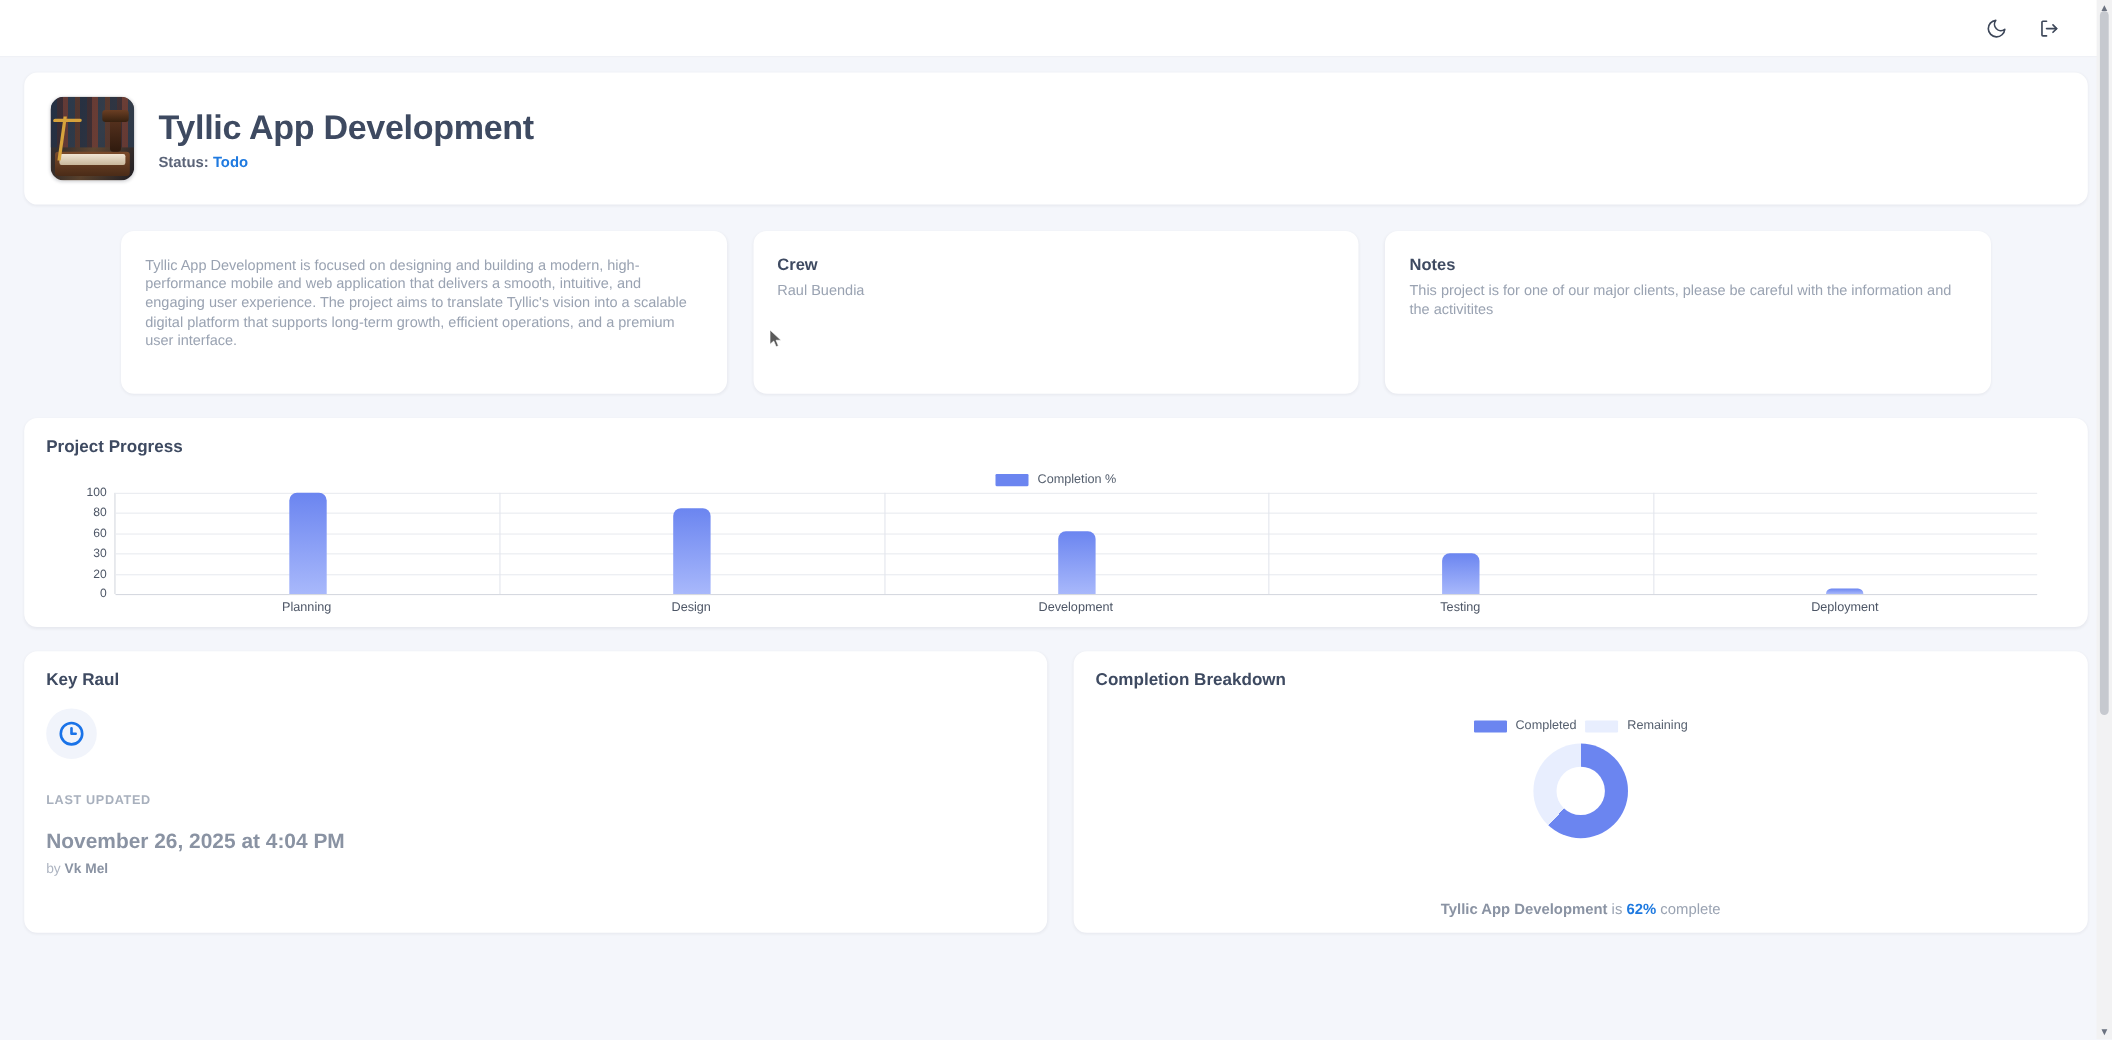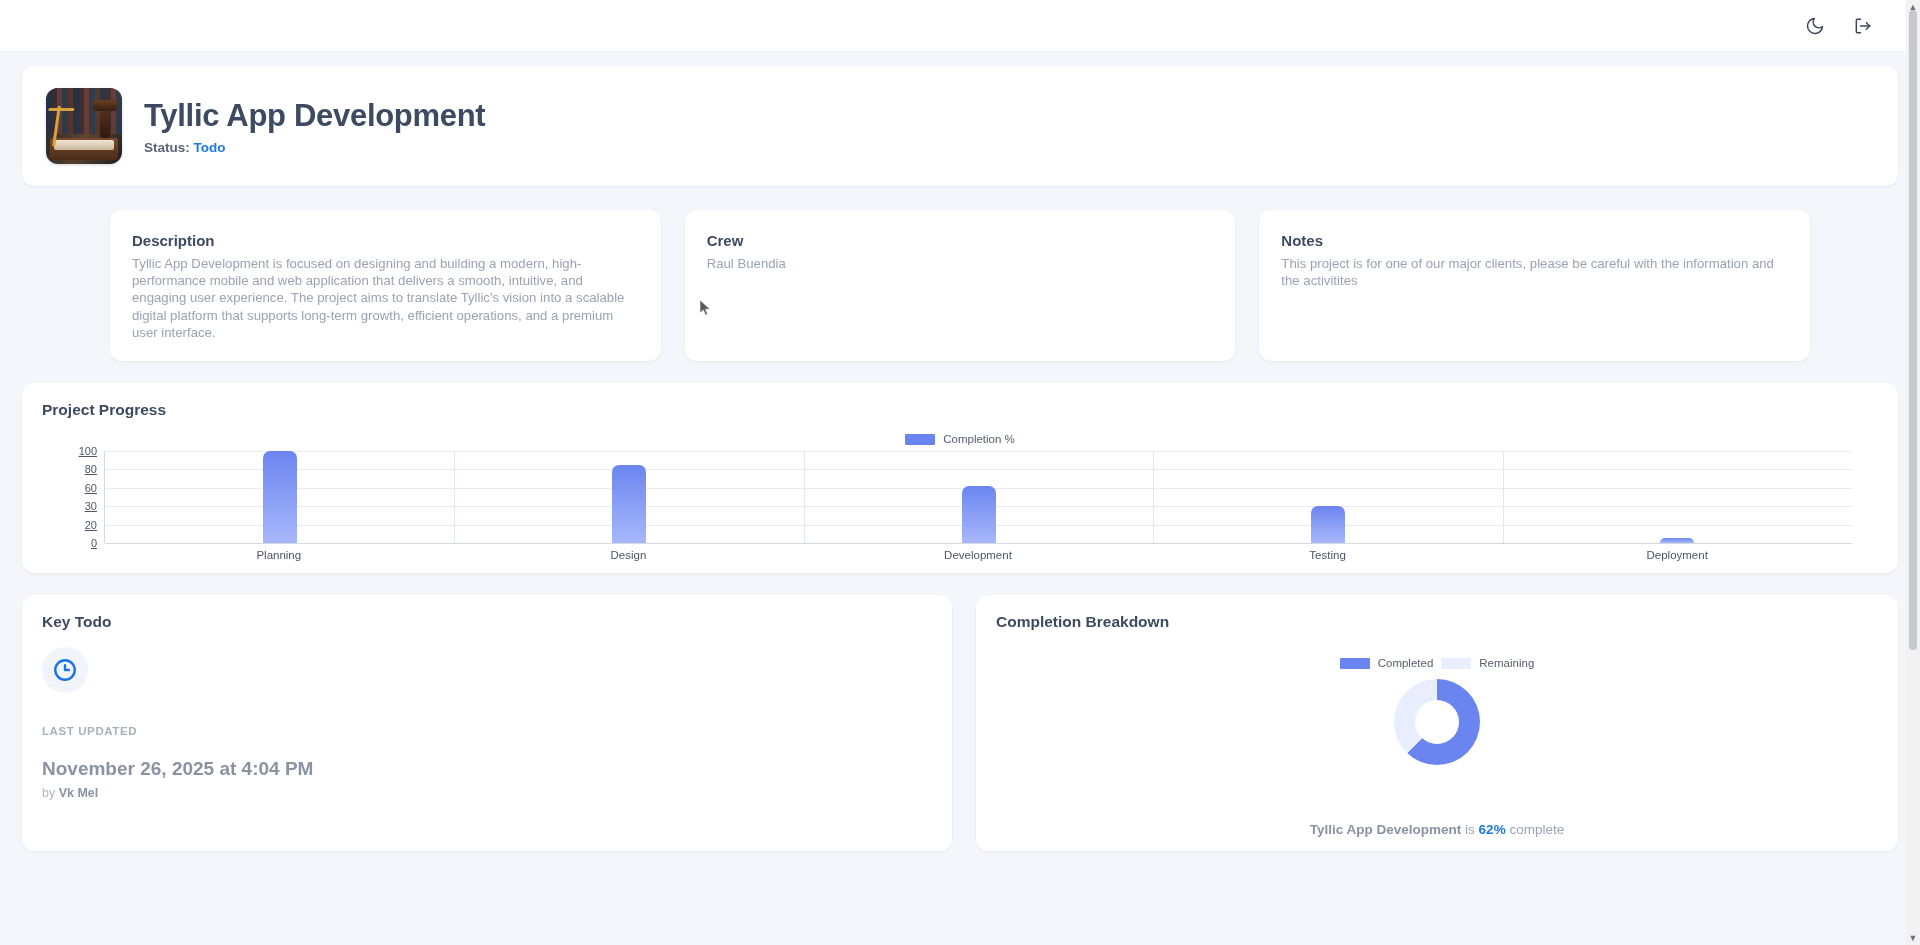--- a/index.html
+++ b/index.html
@@ -117,21 +117,21 @@
     margin-top: 6px;
     height: 92px;
     margin-left: 62px; margin-right: 26px;
     border-left: 1px solid #d6d9e0;
   }
   .ylabels {
     position: absolute; left: -54px; top: 0; bottom: 0; width: 46px;
   }
   .ylabel {
     position: absolute; right: 0; transform: translateY(-50%);
-    font-size: 11px; color: #4d5666; text-decoration: underline;
+    font-size: 11px; color: #4d5666;
   }
   .gridline {
     position: absolute; left: 0; right: 0; height: 1px; background: #e9ebf0;
   }
   .gridline.base { background: #d6d9e0; }
   .bars {
     position: absolute; left: 0; right: 0; top: 0; bottom: 0;
     display: flex; align-items: flex-end;
   }
   .bar-slot { flex: 1; display: flex; flex-direction: column; align-items: center; height: 100%; justify-content: flex-end; position: relative;}
@@ -233,21 +233,20 @@
         <div class="proj-title">Tyllic App Development</div>
         <div class="status-line">
           <span>Status:</span>
           <span class="status-val">Todo</span>
         </div>
       </div>
     </div>
 
     <div class="info-row">
       <div class="card info-card">
-        <div class="info-title">Description</div>
         <div class="info-text">Tyllic App Development is focused on designing and building a modern, high-performance mobile and web application that delivers a smooth, intuitive, and engaging user experience. The project aims to translate Tyllic's vision into a scalable digital platform that supports long-term growth, efficient operations, and a premium user interface.</div>
       </div>
       <div class="card info-card">
         <div class="info-title">Crew</div>
         <div class="info-text">Raul Buendia</div>
       </div>
       <div class="card info-card">
         <div class="info-title">Notes</div>
         <div class="info-text">This project is for one of our major clients, please be careful with the information and the activitites</div>
       </div>
@@ -305,21 +304,21 @@
           <div class="xlabel">Design</div>
           <div class="xlabel">Development</div>
           <div class="xlabel">Testing</div>
           <div class="xlabel">Deployment</div>
         </div>
     </div>
 
     <div class="bottom-row">
 
       <div class="card keyinfo-card">
-        <div class="section-title">Key Todo</div>
+        <div class="section-title">Key Raul</div>
         <div class="clock-wrap">
           <svg viewBox="0 0 24 24" fill="none" stroke="#1a73e8" stroke-width="2.2" stroke-linecap="round" stroke-linejoin="round">
             <circle cx="12" cy="12" r="9"></circle>
               <path d="M12 7.5V12h3.5"></path>
           </svg>
         </div>
         <div class="kv-label">LAST UPDATED</div>
         <div class="kv-value">November 26, 2025 at 4:04 PM</div>
         <div class="kv-by">
           <span>by</span>

